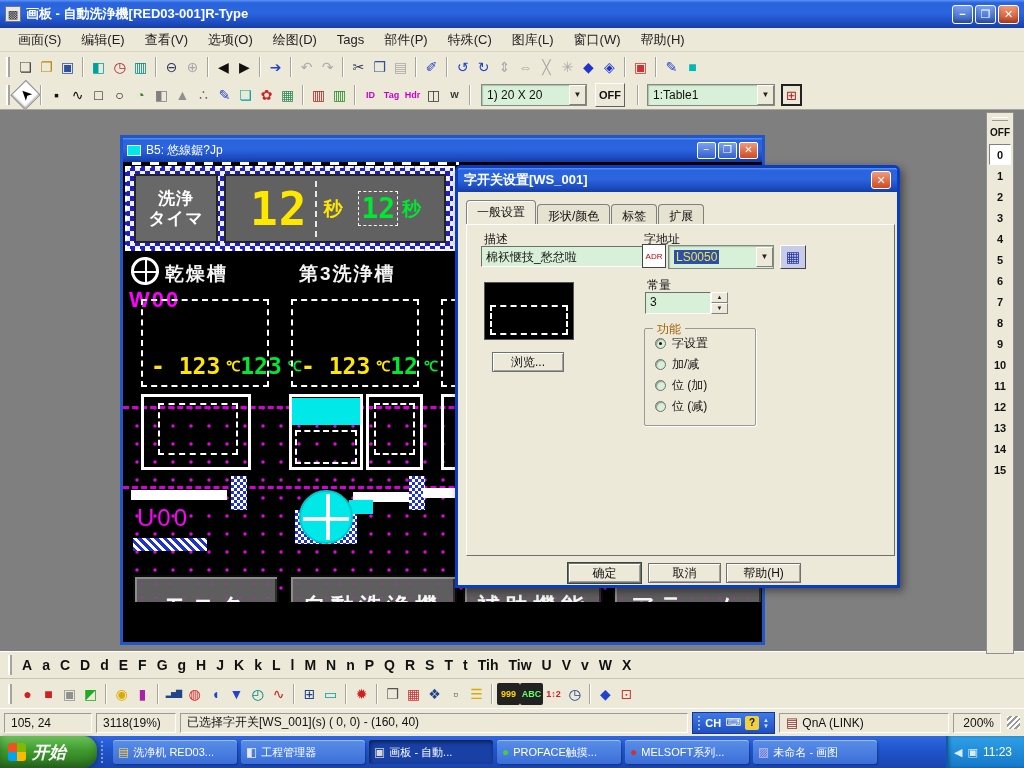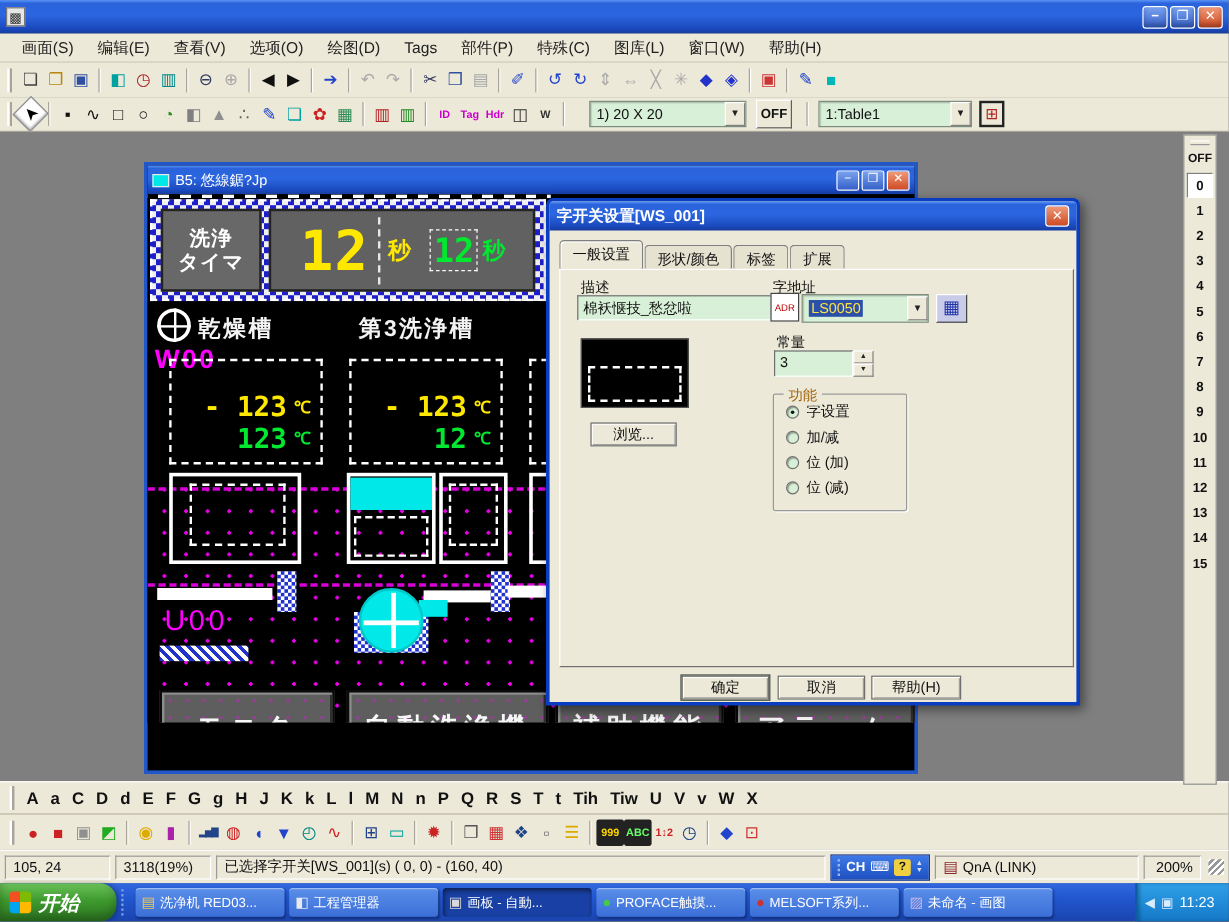--- a/index.html
+++ b/index.html
@@ -52,21 +52,21 @@
 .seg-sep{width:0;height:56px;border-left:2px dashed #E8E8E8;margin:0 6px 0 8px}
 .unit-y{color:#FFE800;font-size:19px;font-weight:bold}
 .seg-sub{color:#00E830;font:bold 28px "DejaVu Sans Mono",monospace;margin:0 4px 0 16px;border:1px dashed #fff;padding:0 2px}
 .unit-g{color:#00E830;font-size:19px;font-weight:bold}
 .zone-mid{position:absolute;left:0;top:89px;width:639px;height:141px;background:#000}
 .cross{position:absolute;left:8px;top:6px;width:28px;height:28px;border:3px solid #fff;border-radius:50%}
 .cross::before{content:"";position:absolute;left:-3px;right:-3px;top:50%;border-top:2px solid #fff}
 .cross::after{content:"";position:absolute;top:-3px;bottom:-3px;left:50%;border-left:2px solid #fff}
 .tklabel{position:absolute;color:#F4F4F4;font-size:19px;font-weight:bold;letter-spacing:2px;white-space:nowrap}
 .wlab{position:absolute;left:6px;top:36px;color:#FF00FF;font-size:22px;font-weight:bold;letter-spacing:2px}
-.tbox{position:absolute;top:48px;width:128px;height:88px;border:2px dashed #fff;padding:6px 8px;display:flex;flex-direction:column;justify-content:flex-end;align-items:flex-end}
+.tbox{position:absolute;top:48px;width:128px;height:88px;border:2px dashed #fff;padding:6px 8px;display:flex;flex-direction:row;justify-content:space-between;align-items:flex-end}
 .trow{font:bold 23px "DejaVu Sans Mono",monospace;white-space:nowrap}
 .rY{color:#FFE800}.rG{color:#00E830}
 .trow .u{font-size:14px;margin-left:6px;vertical-align:3px}
 .zone-dots{position:absolute;left:0;top:230px;width:639px;height:250px;background-color:#000;background-image:radial-gradient(#E800E8 1.5px,transparent 1.7px);background-size:18px 18px;background-position:5px 7px}
 .mline{position:absolute;left:0;width:100%;border-top:3px dashed #D800D8}
 .tank{position:absolute;border:3px solid #fff}
 .tin{position:absolute;border:2px dashed #fff}
 .water{position:absolute;background:#00E8E8}
 .chk{position:absolute;background:repeating-conic-gradient(#2233CC 0% 25%,#fff 0% 50%);background-size:6px 6px}
 .pipe{position:absolute;background:#fff}
@@ -129,20 +129,21 @@
 .task .ticn{font-size:12px;flex:0 0 auto}
 .task .tlabel{white-space:nowrap;overflow:hidden}
 .tray{margin-left:auto;height:32px;width:78px;background:linear-gradient(#2FA0E8,#1478C8);border-left:2px solid #0C5CA8;display:flex;align-items:center;color:#fff;font-size:12px;gap:5px;padding:0 6px;box-shadow:inset 2px 0 3px rgba(0,0,0,.25)}
 .trayic{font-size:11px;color:#D8ECFF}
 </style>
 </head>
 <body>
 
 <div class="titlebar xpgrad">
   <span class="appicon">▩</span>
+  <span>画板 - 自動洗浄機[RED03-001]R-Type</span>
   <span class="winbtns">
     <span class="winbtn">−</span>
     <span class="winbtn">❐</span>
     <span class="winbtn close">✕</span>
   </span>
 </div>
 
 <div class="menubar">
 
 <span class="menu-item">画面(S)</span>
@@ -225,21 +226,21 @@
       <span class="ticon" style="color: rgb(178, 34, 34);">▥</span>
       <span class="ticon" style="color: rgb(34, 139, 34);">▥</span>
       <span class="tsep"></span>
       <span class="ticon txtic" style="color: rgb(204, 0, 204);">ID</span>
       <span class="ticon txtic" style="color: rgb(204, 0, 204);">Tag</span>
       <span class="ticon txtic" style="color: rgb(204, 0, 204);">Hdr</span>
       <span class="ticon" style="color: rgb(48, 48, 48);">◫</span>
       <span class="ticon txtic" style="color: rgb(48, 48, 48);">W</span>
     </span>
   <span class="tsep"></span>
-  <span class="xcombo" style="width:131px;margin-left:16px">
+  <span class="xcombo" style="width:106px;margin-left:6px">
     <span class="val">1) 20 X 20</span>
     <span class="cbtn">▼</span>
   </span>
   <span class="offbtn">OFF</span>
   <span class="tsep"></span>
   <span class="xcombo" style="width:128px;margin-left:4px">
     <span class="val">1:Table1</span>
     <span class="cbtn">▼</span>
   </span>
   <span class="ticon" style="margin-left:6px;border:2px solid #222;font-size:13px;color:#B22222">⊞</span>

